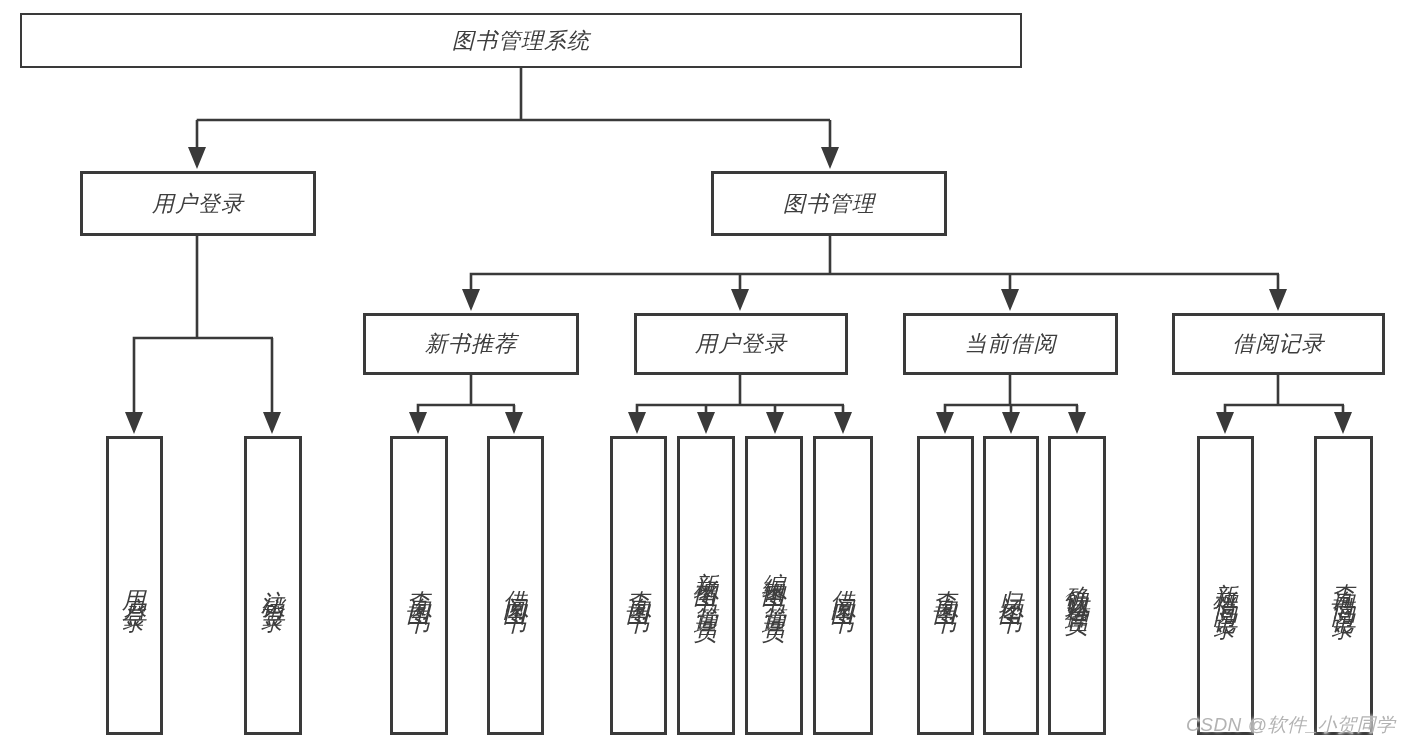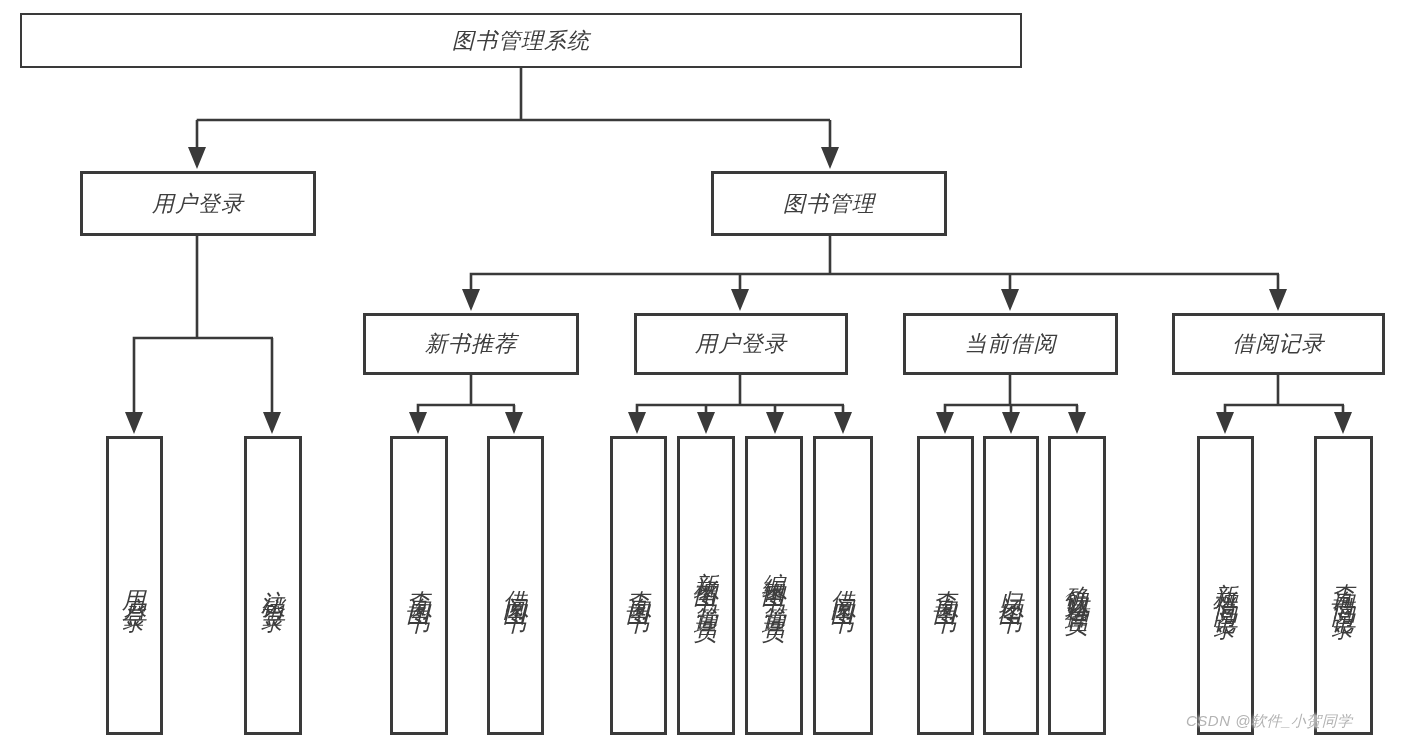--- a/index.html
+++ b/index.html
@@ -53,21 +53,21 @@
     font-size: 23px;
     letter-spacing: 7px;
     white-space: nowrap;
   }
 
   .watermark {
     position: absolute;
     left: 1186px;
     top: 712px;
     z-index: 5;
-    font-size: 15px;
+    font-size: 19px;
     letter-spacing: 0.5px;
     color: var(--watermark);
     text-shadow: 0 0 3px #fff, 0 0 4px #fff;
     white-space: nowrap;
   }
 </style>
 </head>
 <body>
 
 <div class="stage">

